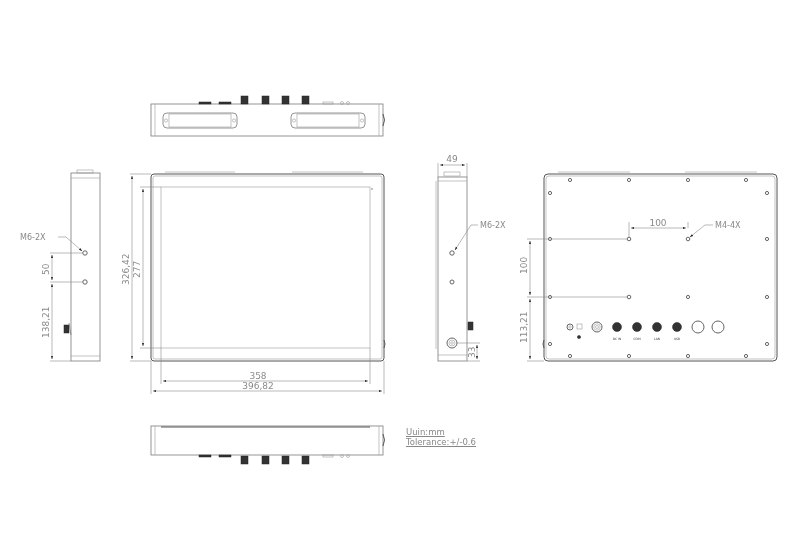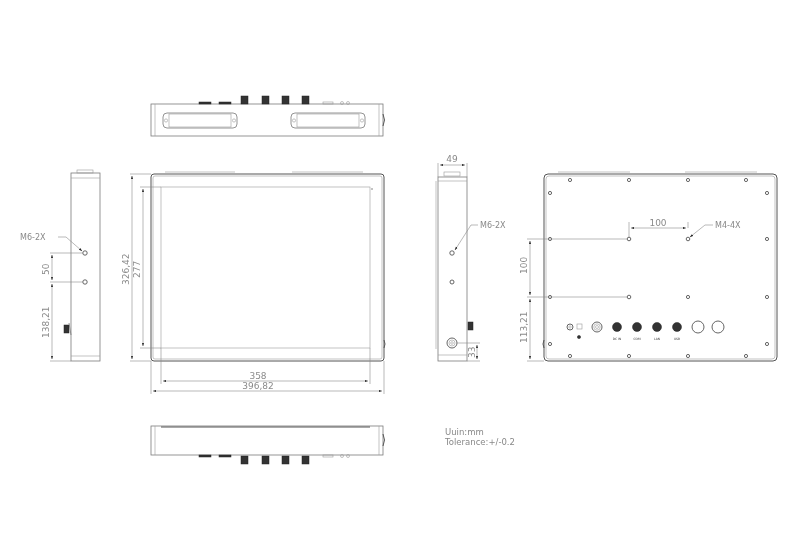--- a/index.html
+++ b/index.html
@@ -218,16 +218,16 @@
       <rect x="282" y="456" width="7" height="8" class="dark"></rect>
       <rect x="302" y="456" width="7" height="8" class="dark"></rect>
     </g>
     <rect x="323" y="455" width="10" height="2" class="thin"></rect>
     <circle cx="342" cy="456" r="1.5" class="thin"></circle>
     <circle cx="348" cy="456" r="1.5" class="thin"></circle>
     <path d="M383,434 q3,6 0,12" class="lnd"></path>
   </g>
 </svg>
 
-<div class="note" style="left:445px; top:427px;">
+<div class="note" style="left:406px; top:427px;text-decoration:underline;">
   <div>Uuin:mm</div>
-  <div>Tolerance:+/-0.2</div>
+  <div>Tolerance:+/-0.6</div>
 </div>
 
 </body></html>

